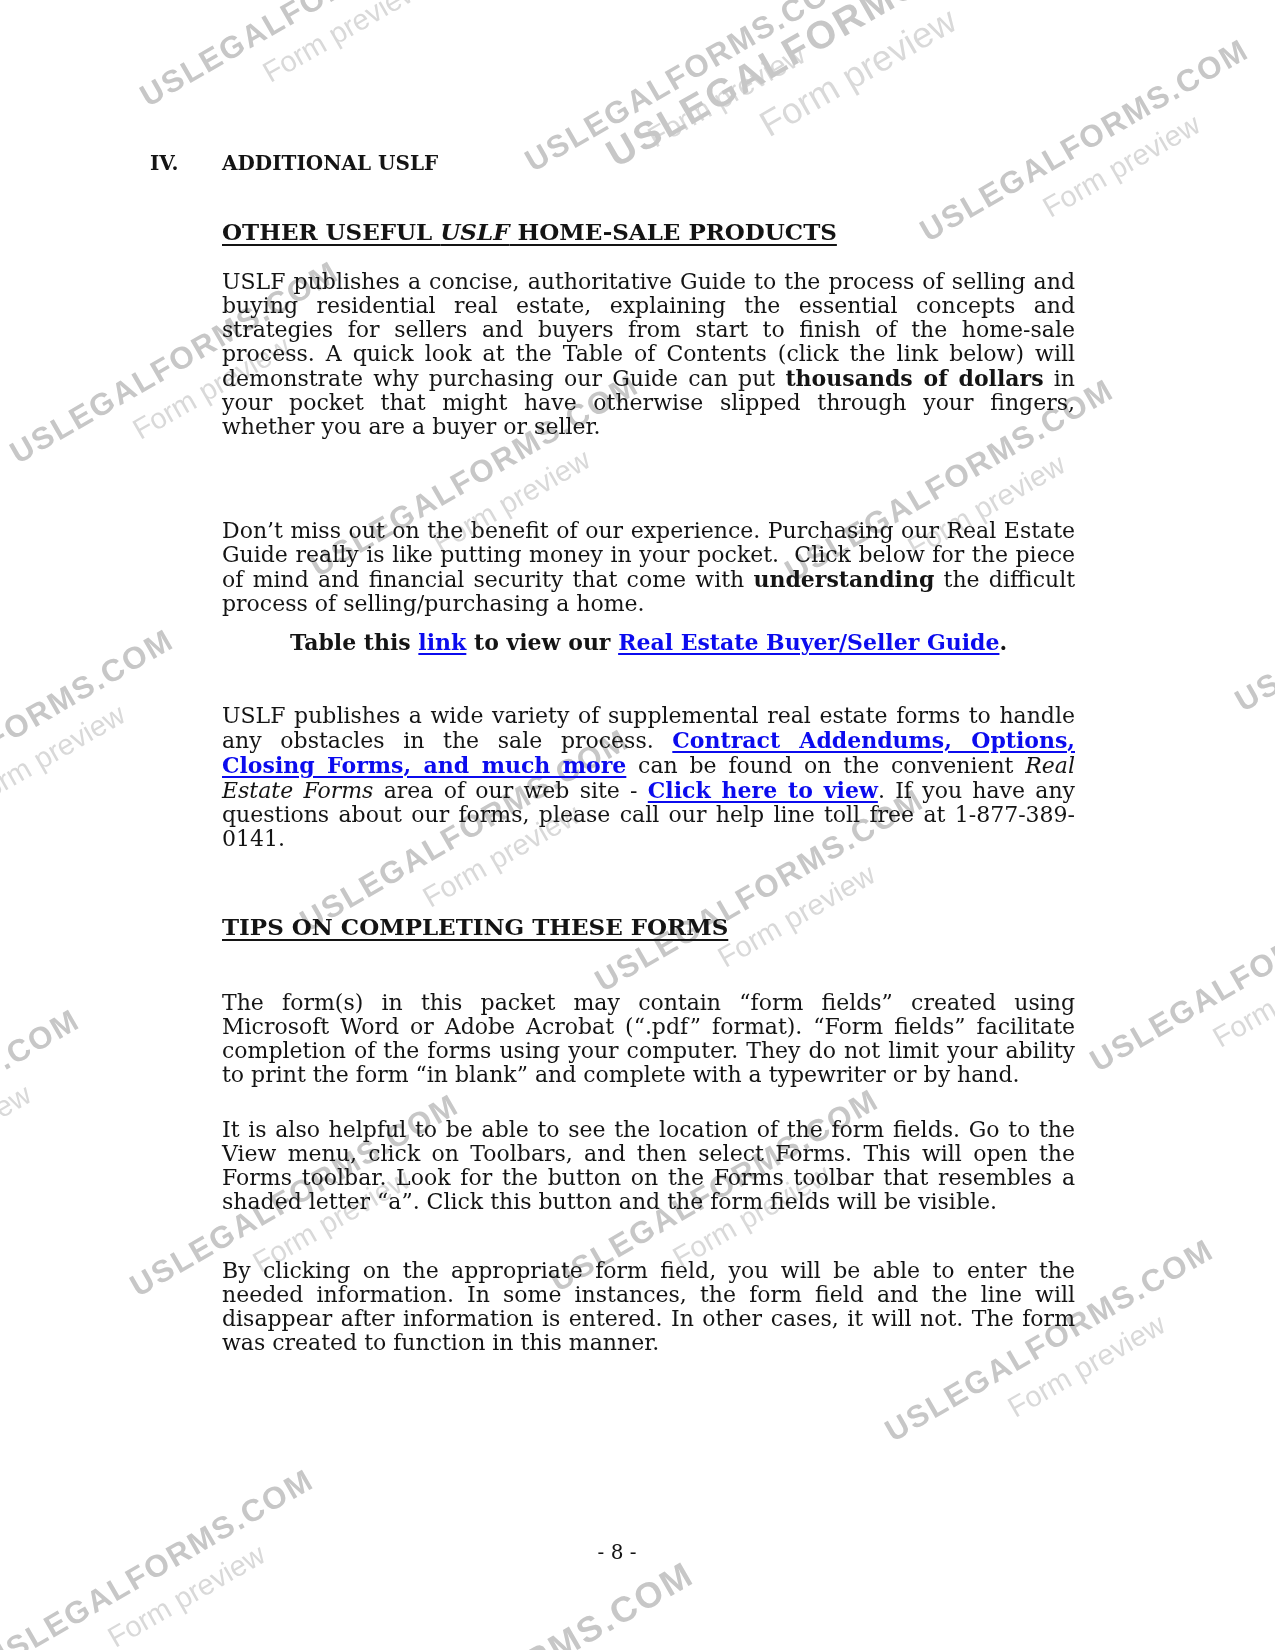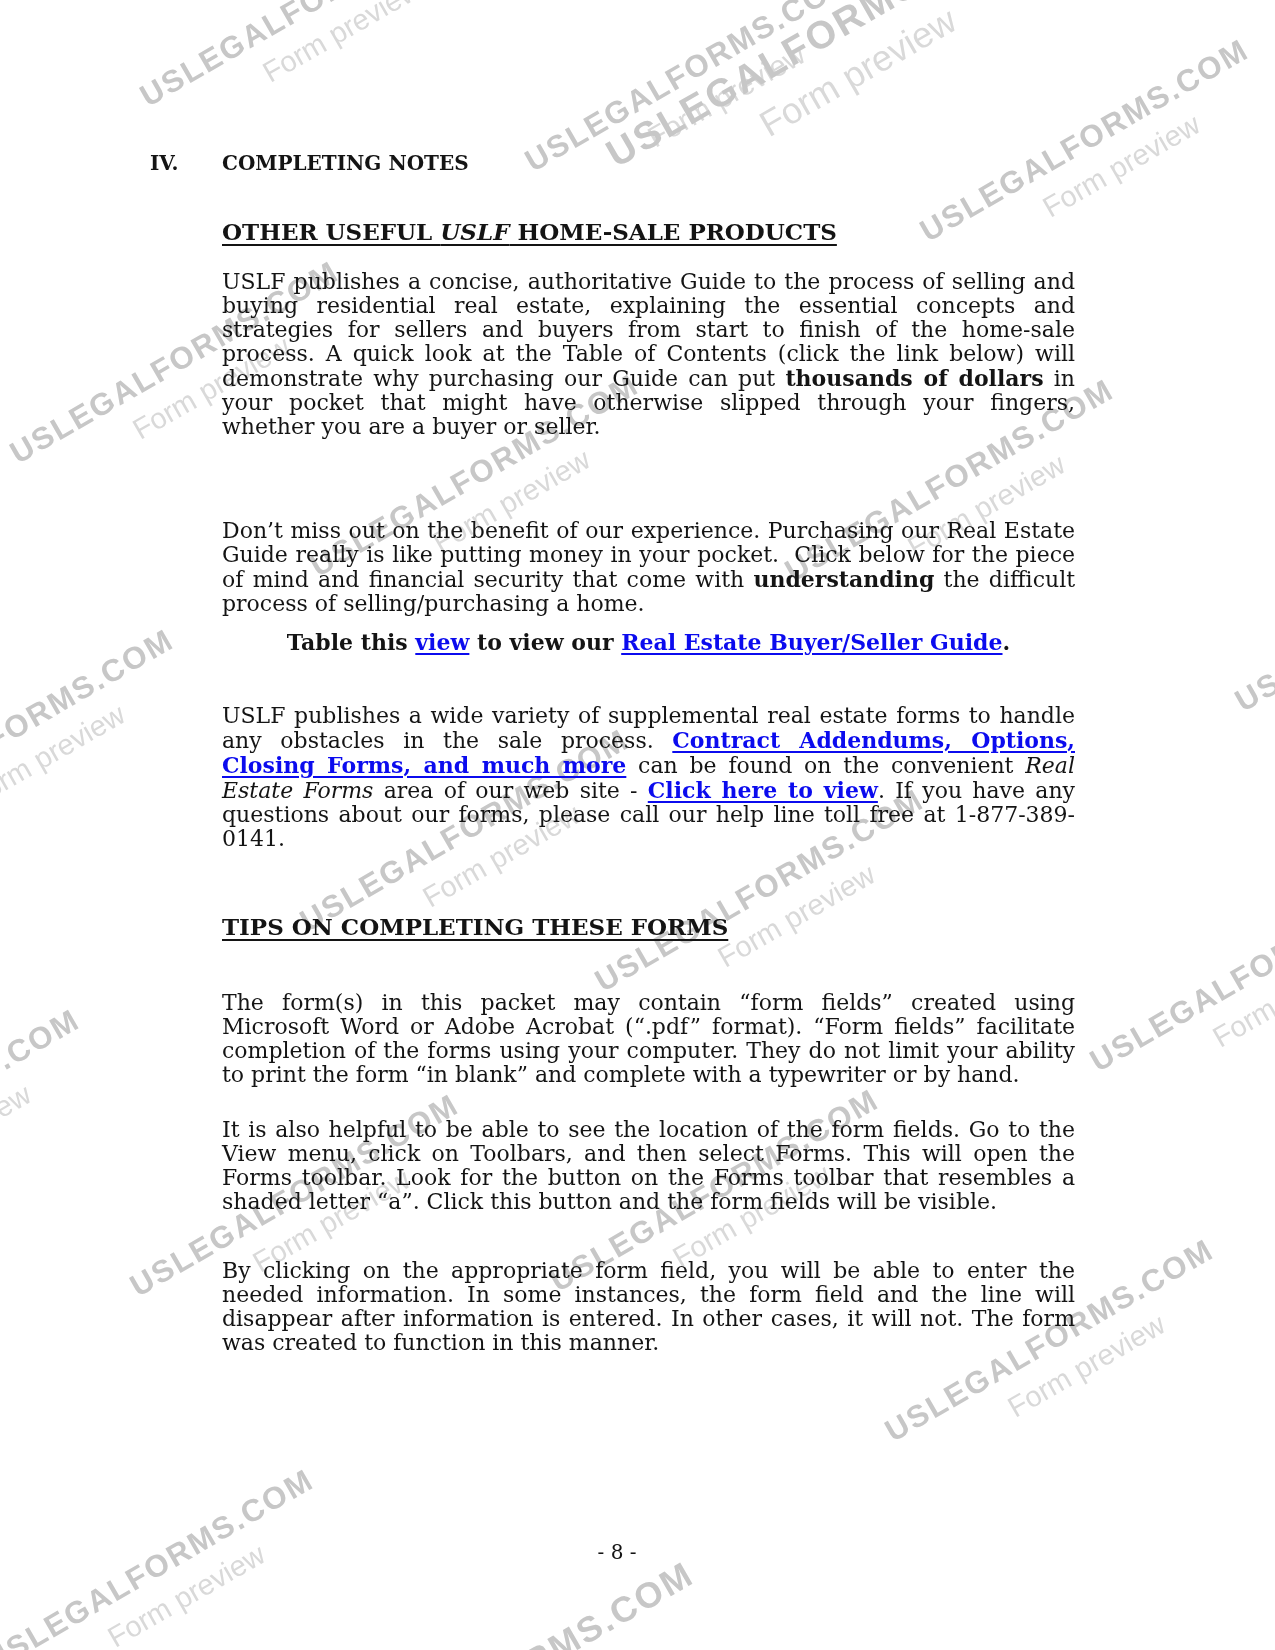--- a/index.html
+++ b/index.html
@@ -144,30 +144,30 @@
       <div class="wm" style="left: 310px; top: 1770px; transform: rotate(-30deg) scale(1.15);">
         <div class="wm-main">USLEGALFORMS.COM</div>
         <div class="wm-sub">Form preview</div>
       </div>
     </div>
 
   <div class="content">
 
     <div class="block doc-h1" style="top:151px;">
       <span class="section-num">IV.</span>
-      <span>COMPLETING NOTES</span>
+      <span>ADDITIONAL USLF</span>
     </div>
 
     <div class="block doc-h2" style="top:218px;"><span>OTHER USEFUL </span><span class="italic">USLF</span><span> HOME-SALE PRODUCTS</span></div>
 
     <div class="block para" style="top:270px;"><span>USLF publishes a concise, authoritative Guide to the process of selling and buying residential real estate, explaining the essential concepts and strategies for sellers and buyers from start to finish of the home-sale process. A quick look at the Table of Contents (click the link below) will demonstrate why purchasing our Guide can put </span><span class="bold">thousands of dollars</span><span> in your pocket that might have otherwise slipped through your fingers, whether you are a buyer or seller.</span></div>
 
     <div class="block para" style="top:478px;margin-top:41px;"><span>Don’t miss out on the benefit of our experience. Purchasing our Real Estate Guide really is like putting money in your pocket.&nbsp; Click below for the piece of mind and financial security that come with </span><span class="bold">understanding</span><span> the difficult process of selling/purchasing a home.</span></div>
 
-    <div class="block center-line" style="top:627px;"><span class="bold">Table this </span><a href="#" class="doc-link bold">view</a><span class="bold"> to view our </span><a href="#" class="doc-link bold">Real Estate Buyer/Seller Guide</a><span class="bold">.</span></div>
+    <div class="block center-line" style="top:627px;"><span class="bold">Table this </span><a href="#" class="doc-link bold">link</a><span class="bold"> to view our </span><a href="#" class="doc-link bold">Real Estate Buyer/Seller Guide</a><span class="bold">.</span></div>
 
     <div class="block para" style="top:704px;"><span>USLF publishes a wide variety of supplemental real estate forms to handle any obstacles in the sale process. </span><a href="#" class="doc-link bold">Contract Addendums, Options, Closing Forms, and much more</a><span> can be found on the convenient </span><span class="italic">Real Estate Forms</span><span> area of our web site - </span><a href="#" class="doc-link bold">Click here to view</a><span>. If you have any questions about our forms, please call our help line toll free at 1-877-389-0141.</span></div>
 
     <div class="block doc-h3" style="top:913px;">TIPS ON COMPLETING THESE FORMS</div>
 
     <div class="block para" style="top:991px;"><span>The form(s) in this packet may contain “form fields” created using Microsoft Word or Adobe Acrobat (“.pdf” format). “Form fields” facilitate completion of the forms using your computer. They do not limit your ability to print the form “in blank” and complete with a typewriter or by hand.</span></div>
 
     <div class="block para" style="top:1118px;"><span>It is also helpful to be able to see the location of the form fields. Go to the View menu, click on Toolbars, and then select Forms. This will open the Forms toolbar. Look for the button on the Forms toolbar that resembles a shaded letter “a”. Click this button and the form fields will be visible.</span></div>
 
     <div class="block para" style="top:1259px;"><span>By clicking on the appropriate form field, you will be able to enter the needed information. In some instances, the form field and the line will disappear after information is entered. In other cases, it will not. The form was created to function in this manner.</span></div>

